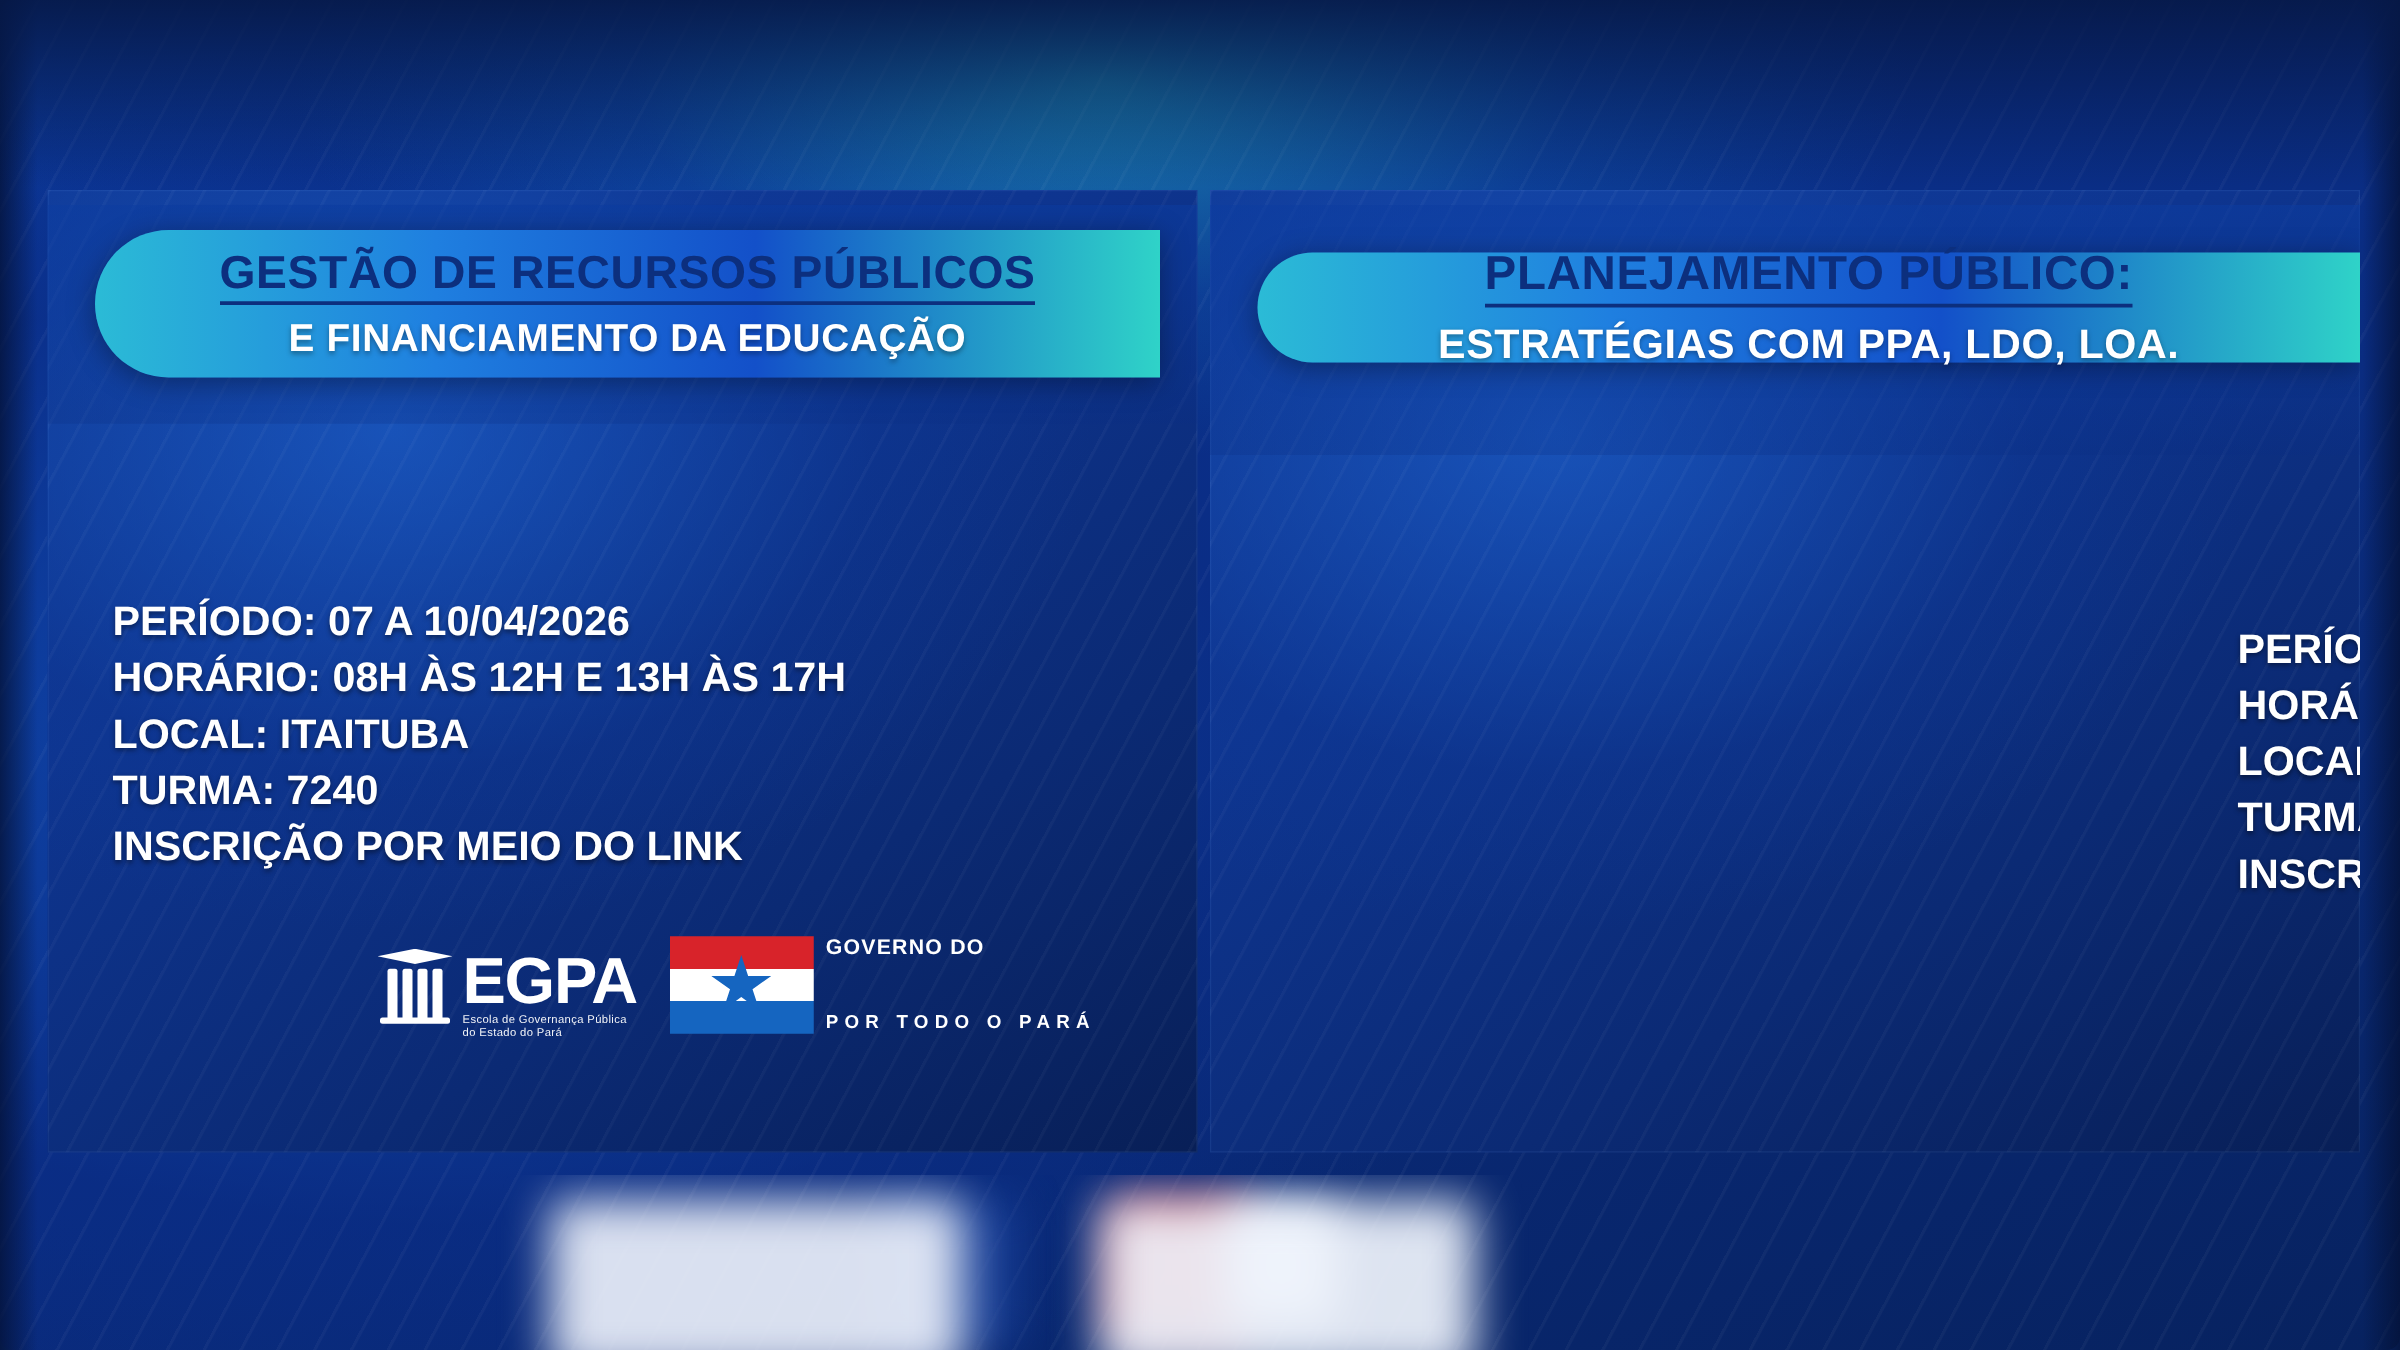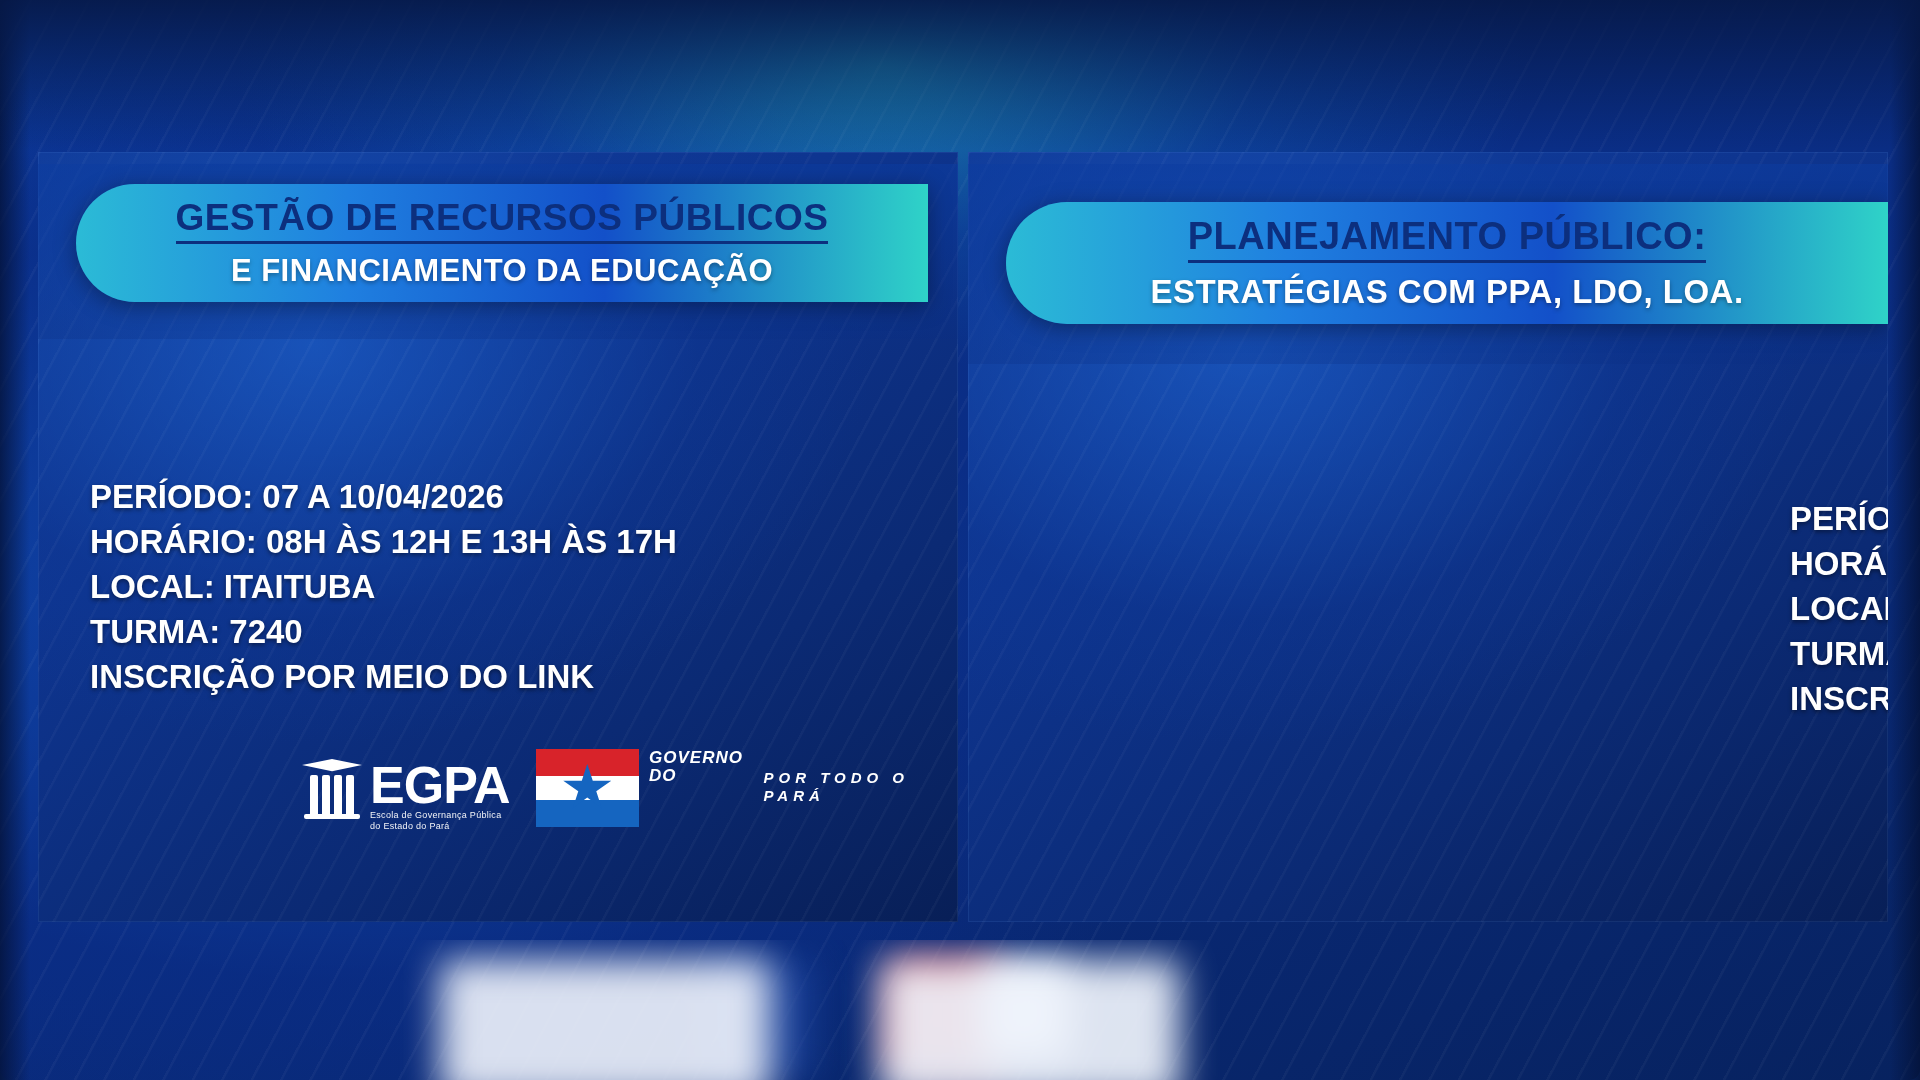--- a/index.html
+++ b/index.html
@@ -93,21 +93,21 @@
     border-radius:60px 0 0 60px;
     padding:0 40px;
   }
   #banner-wrap-left .banner-line1 { font-size:37px; }
   #banner-wrap-left .banner-line2 { font-size:31px; margin-top:9px; }
 
   
   #banner-wrap-right { top:12px; height:200px; }
   #banner-wrap-right .banner {
     margin:38px 0 0 38px;
-    height:122px;
+    height:88px;
     border-radius:62px 0 0 62px;
     padding:0 44px;
   }
   #banner-wrap-right .banner-line1 { font-size:38px; }
   #banner-wrap-right .banner-line2 { font-size:33px; margin-top:10px; }
 
   
   .info {
     position:absolute;
     color:#ffffff;
@@ -154,21 +154,21 @@
     width:115px; height:78px;
     background:linear-gradient(180deg,#d8232a 0%, #d8232a 34%, #ffffff 34%, #ffffff 66%, #1565c0 66%, #1565c0 100%);
     display:flex; align-items:center; justify-content:center;
     position:relative;
   }
   .para-star {
     width:50px; height:48px;
     background:#1565c0;
     clip-path:polygon(50% 0%, 61% 35%, 98% 35%, 68% 57%, 79% 92%, 50% 70%, 21% 92%, 32% 57%, 2% 35%, 39% 35%);
   }
-  .para-text { margin-left:10px; display:flex; flex-direction:row; justify-content:space-between;font-style:italic; }
+  .para-text { margin-left:10px; display:flex; flex-direction:column; justify-content:space-between; }
   .para-gov { color:#ffffff; font-size:17px; font-weight:bold; letter-spacing:1px; line-height:18px; }
   .para-word { color:#ffffff; font-size:54px; font-weight:bold; line-height:50px; letter-spacing:-1px; }
   .para-slogan { color:#ffffff; font-size:15px; font-weight:bold; letter-spacing:5px; line-height:18px; margin-top:20px; }
 
   
   #bottom-blur {
     position:absolute;
     left:0; right:0; bottom:0; height:140px;
     overflow:hidden;
   }

